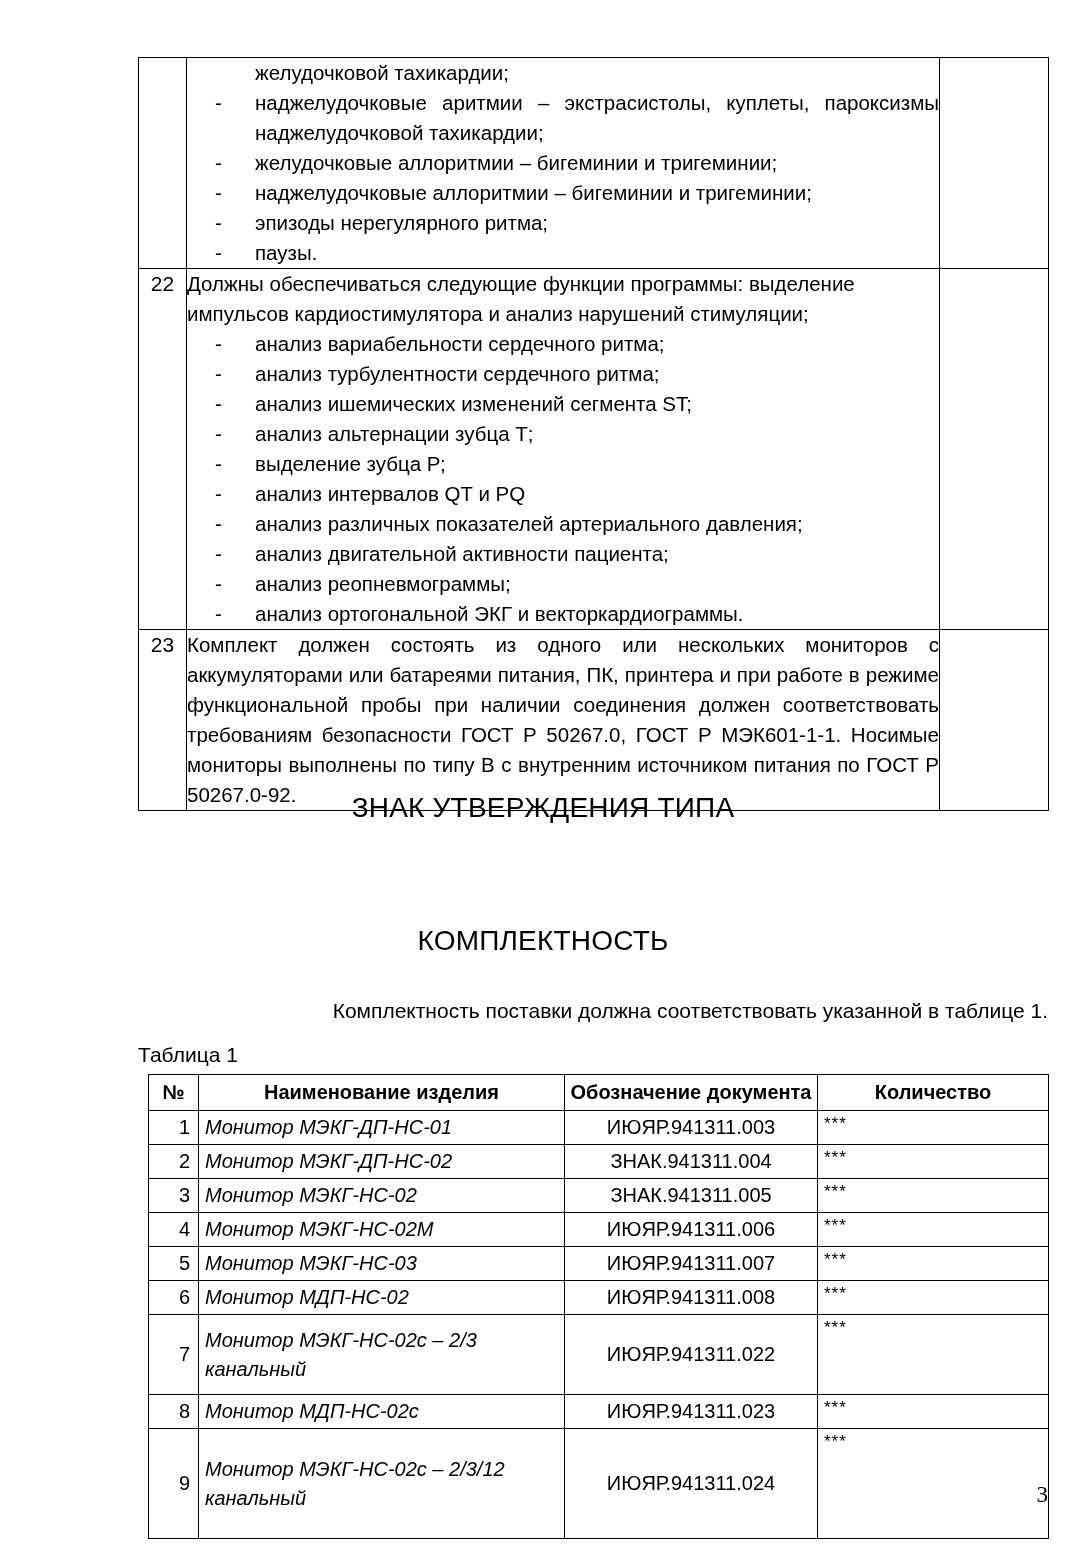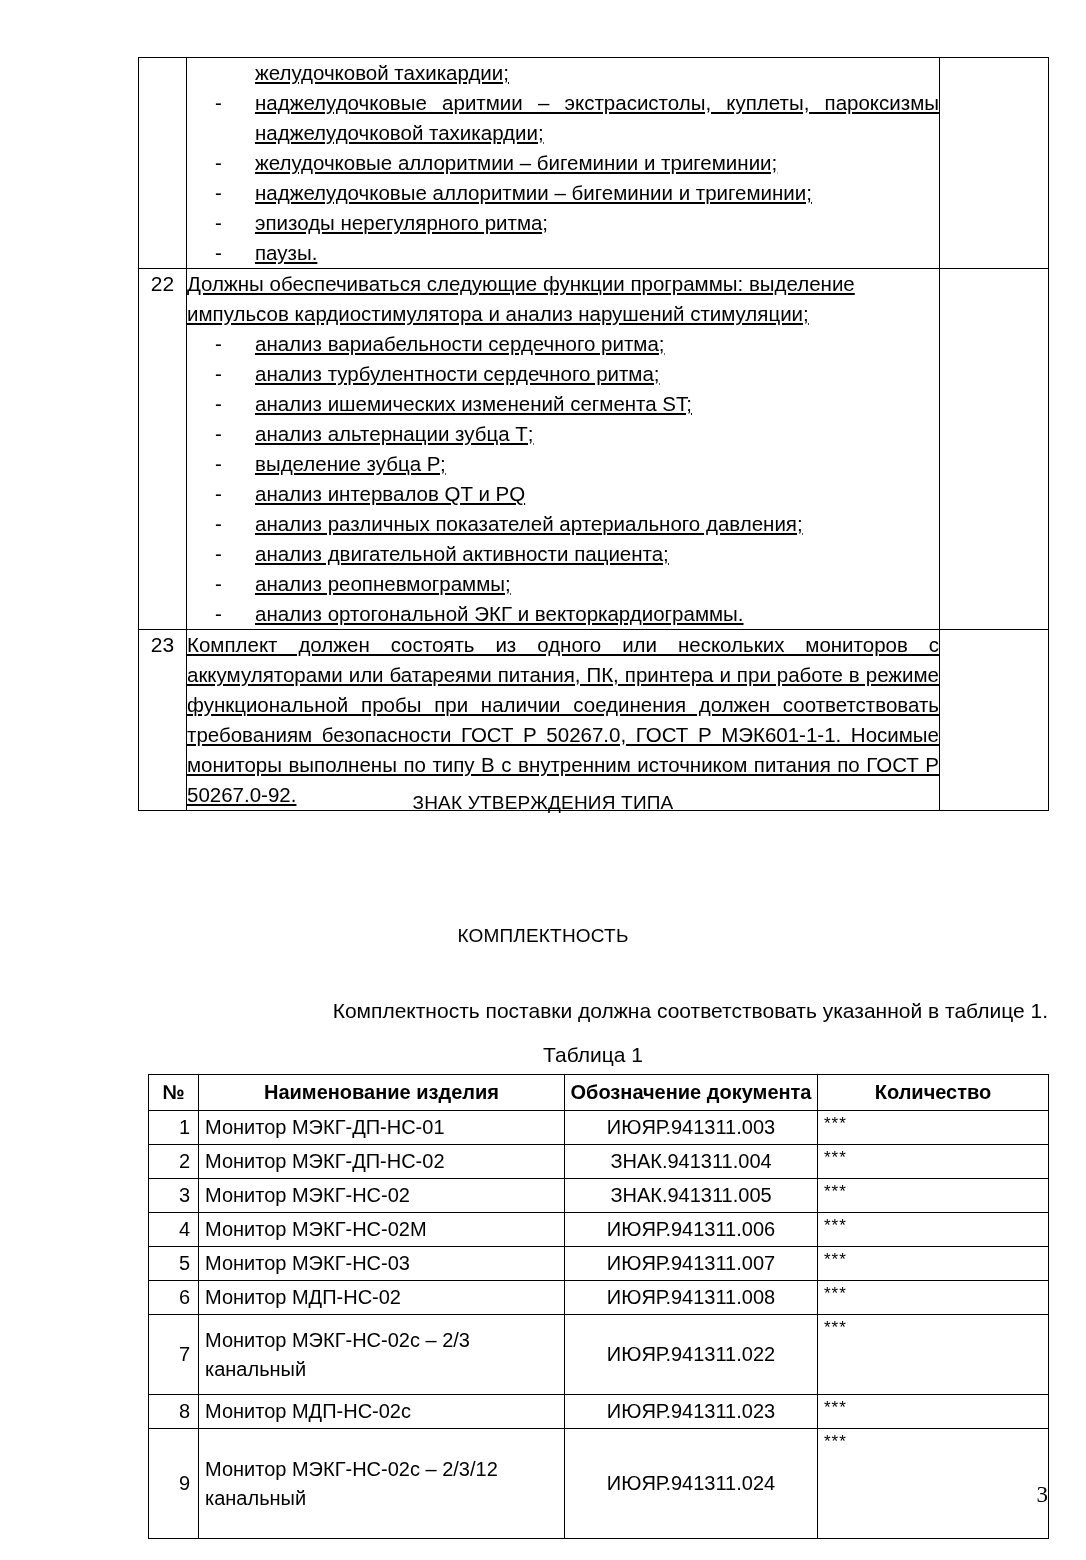--- a/index.html
+++ b/index.html
@@ -43,21 +43,20 @@
   .cell-num {
     text-align: center;
     font-size: 21px;
     line-height: 30px;
     padding-top: 6px;
   }
   .cell-body {
     padding: 5px 8px 7px 8px;
     font-size: 20.5px;
     line-height: 30px;
-    text-decoration: underline;
   }
   .para-just {
     text-align: justify;
     text-justify: inter-word;
     margin: 0;
   }
   .para-left {
     text-align: left;
     margin: 0;
   }
@@ -82,21 +81,21 @@
   }
   ul.dash > li.nomarker { padding-left: 68px; }
   ul.dash > li.nomarker::before { content: ""; }
 
   
   .heading {
     position: absolute;
     left: 0;
     width: 1086px;
     text-align: center;
-    font-size: 19px;
+    font-size: 28px;
     letter-spacing: 0.2px;
   }
   #heading-znak { top: 792px; }
   #heading-komplekt { top: 925px; }
 
   .body-para {
     position: absolute;
     font-size: 21px;
     line-height: 31px;
     text-align: justify;
@@ -113,21 +112,21 @@
     top: 995px;
     width: 910px;
     text-align: right;
     text-indent: 0;
   }
   #table-caption {
     position: absolute;
     left: 138px;
     top: 1043px;
     width: 910px;
-    text-align: center;
+    text-align: left;
     font-size: 21px;
   }
 
   
   .kit-table {
     position: absolute;
     left: 148px;
     top: 1074px;
     width: 900px;
     border-collapse: collapse;
@@ -152,20 +151,21 @@
 
   .kit-table td.c-num {
     text-align: right;
     vertical-align: middle;
     padding-right: 8px;
   }
   .kit-table td.c-name {
     text-align: left;
     vertical-align: middle;
     line-height: 29px;
+    font-style: italic;
   }
   .kit-table td.c-doc {
     text-align: center;
     vertical-align: middle;
   }
   .kit-table td.c-qty {
     text-align: left;
     vertical-align: top;
     font-size: 17px;
     letter-spacing: 1px;

